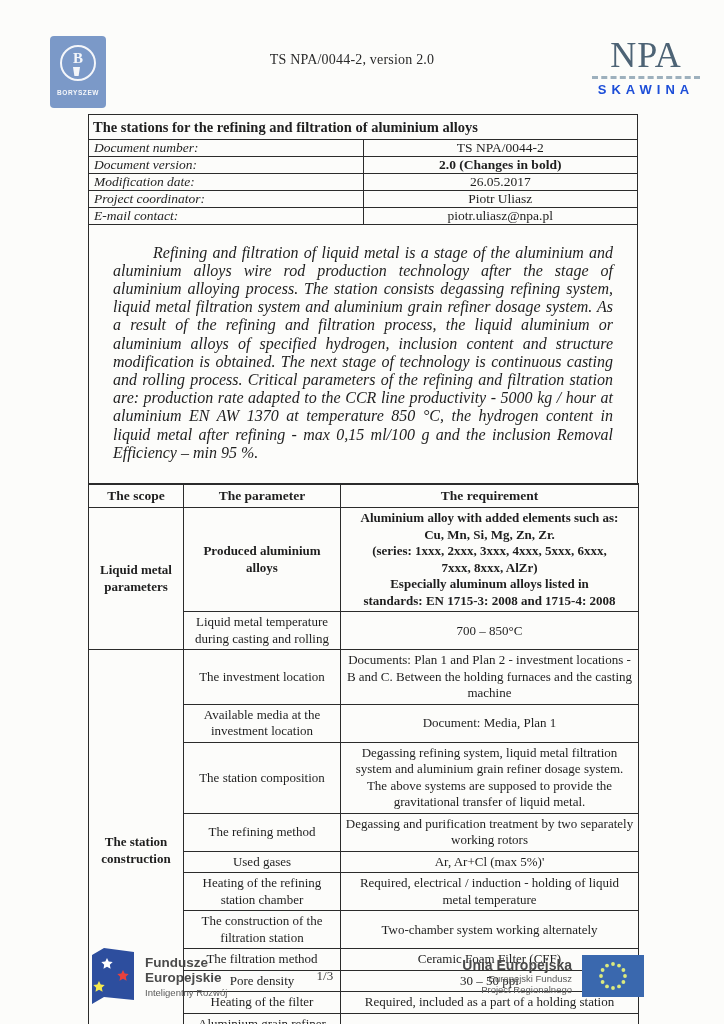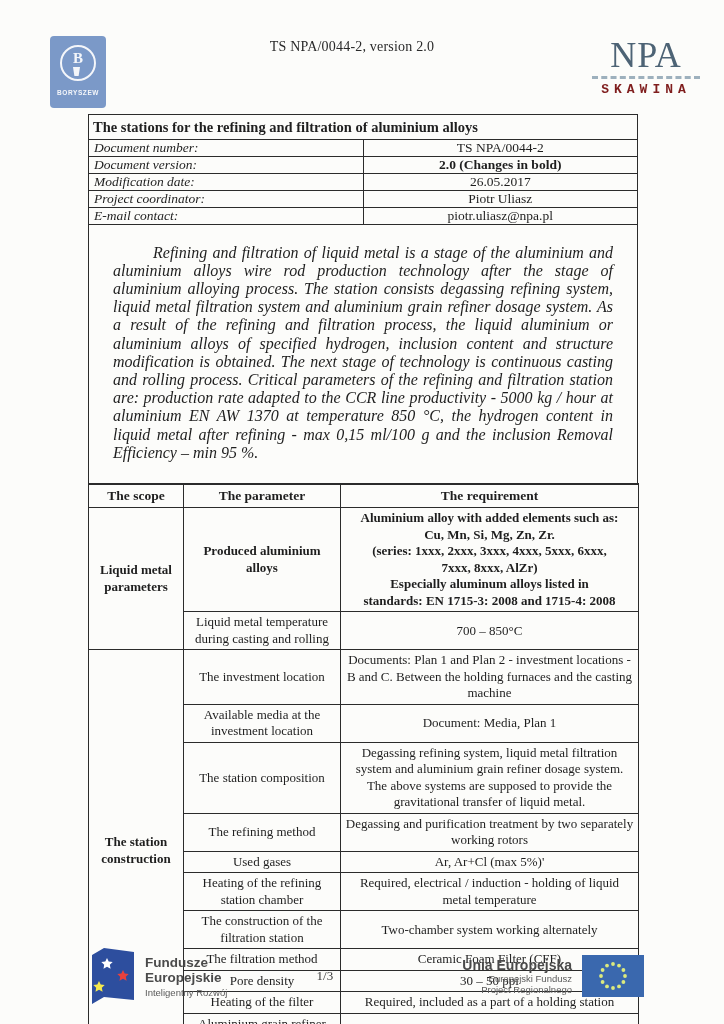--- a/index.html
+++ b/index.html
@@ -9,43 +9,43 @@
     font-family:"Liberation Serif", serif;
     color:#1e1e1e;
     position:relative;
     overflow:hidden;
   }
   .page{position:relative;width:724px;height:1024px;}
 
   
   .header{position:relative;height:82px;padding-top:32px;}
   .doc-ref{
-    position:absolute;left:352px;top:39px;transform:translateX(-50%);
+    position:absolute;left:352px;top:52px;transform:translateX(-50%);
     font-size:14px;color:#2a2a2a;letter-spacing:.2px;white-space:nowrap;
   }
   .boryszew{
     position:absolute;left:50px;top:36px;width:56px;height:72px;
     background:#7b99c8;border-radius:4px;
     display:flex;flex-direction:column;align-items:center;justify-content:flex-start;
   }
   .bory-circle{
     margin-top:9px;width:32px;height:32px;border:2.5px solid #f4f6fa;border-radius:50%;
     display:flex;align-items:center;justify-content:center;position:relative;
   }
   .bory-b{font-family:"Liberation Serif",serif;font-weight:bold;font-size:15px;color:#f4f6fa;margin-top:-10px;}
   .bory-cup{position:absolute;bottom:3px;left:11px;width:7px;height:9px;background:#f4f6fa;
     clip-path:polygon(0 0,100% 0,80% 100%,20% 100%);}
   .bory-text{margin-top:8px;font-family:"Liberation Sans",sans-serif;font-size:6.5px;font-weight:bold;
     color:#f4f6fa;letter-spacing:.6px;}
   .npa{position:absolute;right:22px;top:38px;width:112px;text-align:center;}
   .npa-title{font-family:"Liberation Serif",serif;font-weight:normal;font-size:36px;line-height:34px;
     color:#4d6375;letter-spacing:1px;}
   .npa-line{border-top:3px dashed #9db0bd;margin:4px 2px 3px 2px;}
-  .npa-sub{font-family:Liberation Mono, monospace;font-weight:bold;font-size:13px;
-    color:#7f1d1d;letter-spacing:5px;}
+  .npa-sub{font-family:Liberation Sans, sans-serif;font-weight:bold;font-size:13px;
+    color:#1d4ed8;letter-spacing:5px;}
 
   
   .content{margin-left:88px;width:550px;}
   table{border-collapse:collapse;width:550px;table-layout:fixed;}
   td,th{border:1.5px solid #2b2b2b;}
 
   
   .info-table .title-cell{
     font-weight:bold;font-size:14.5px;text-align:left;padding:2px 4px;height:20px;
   }

